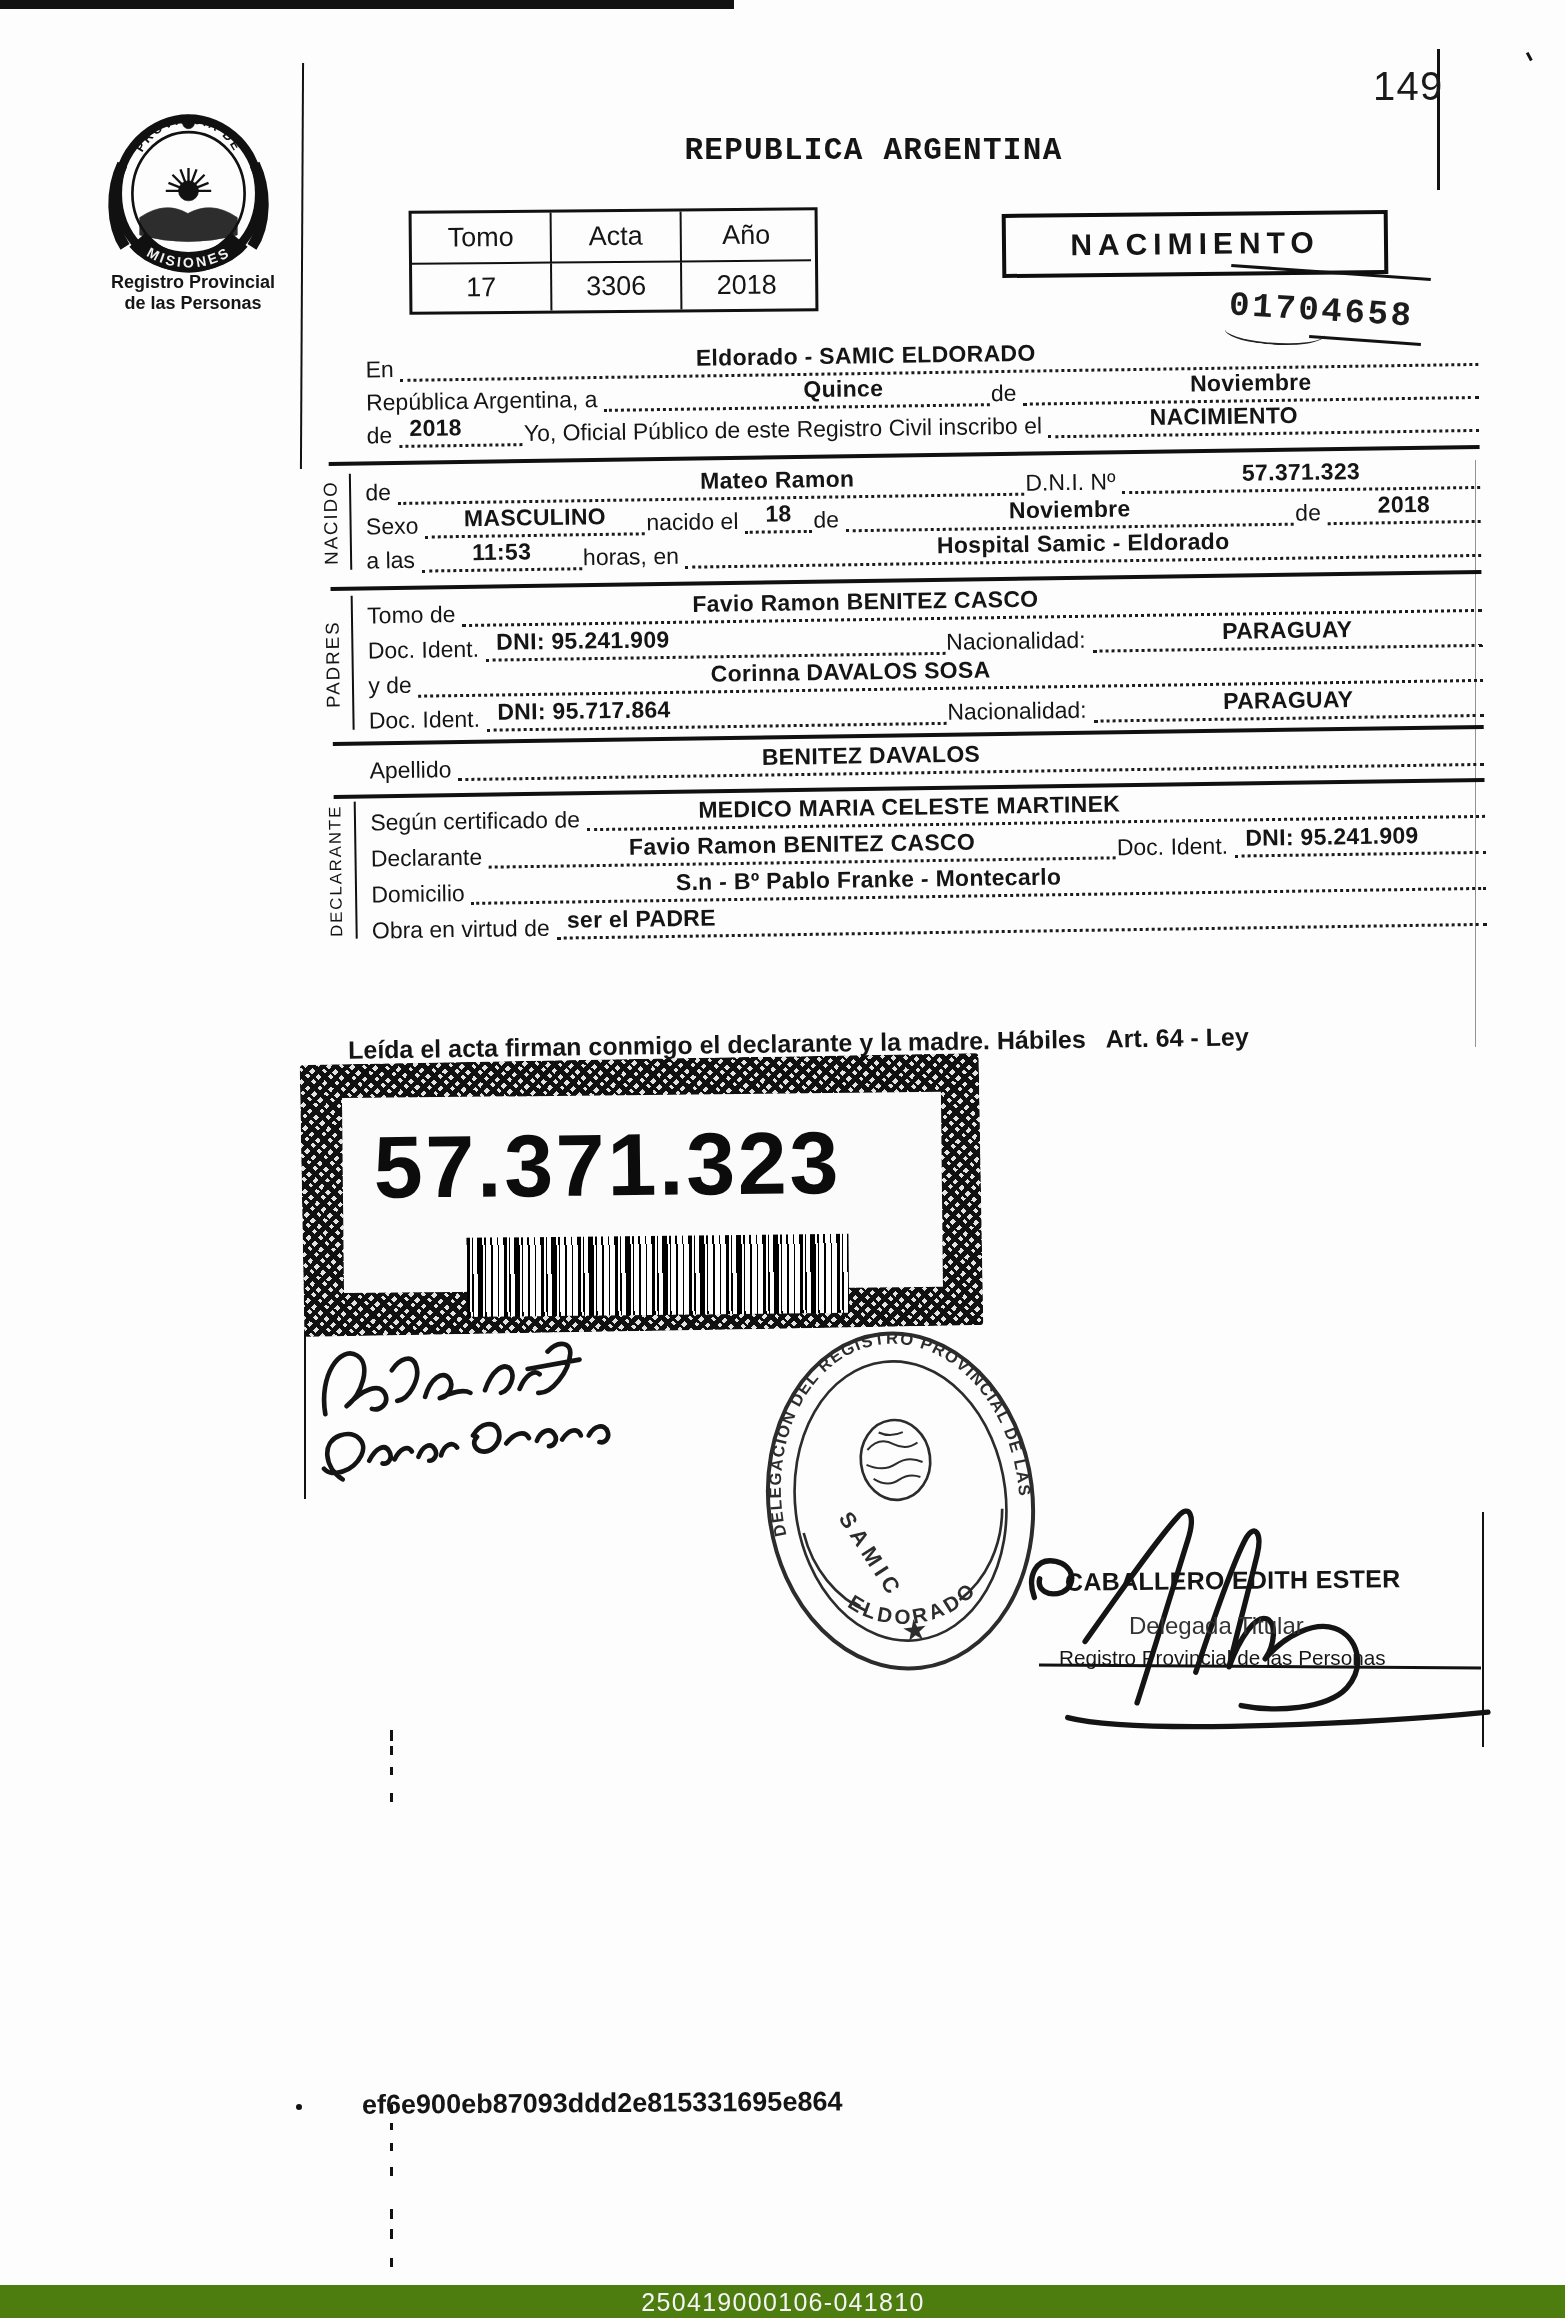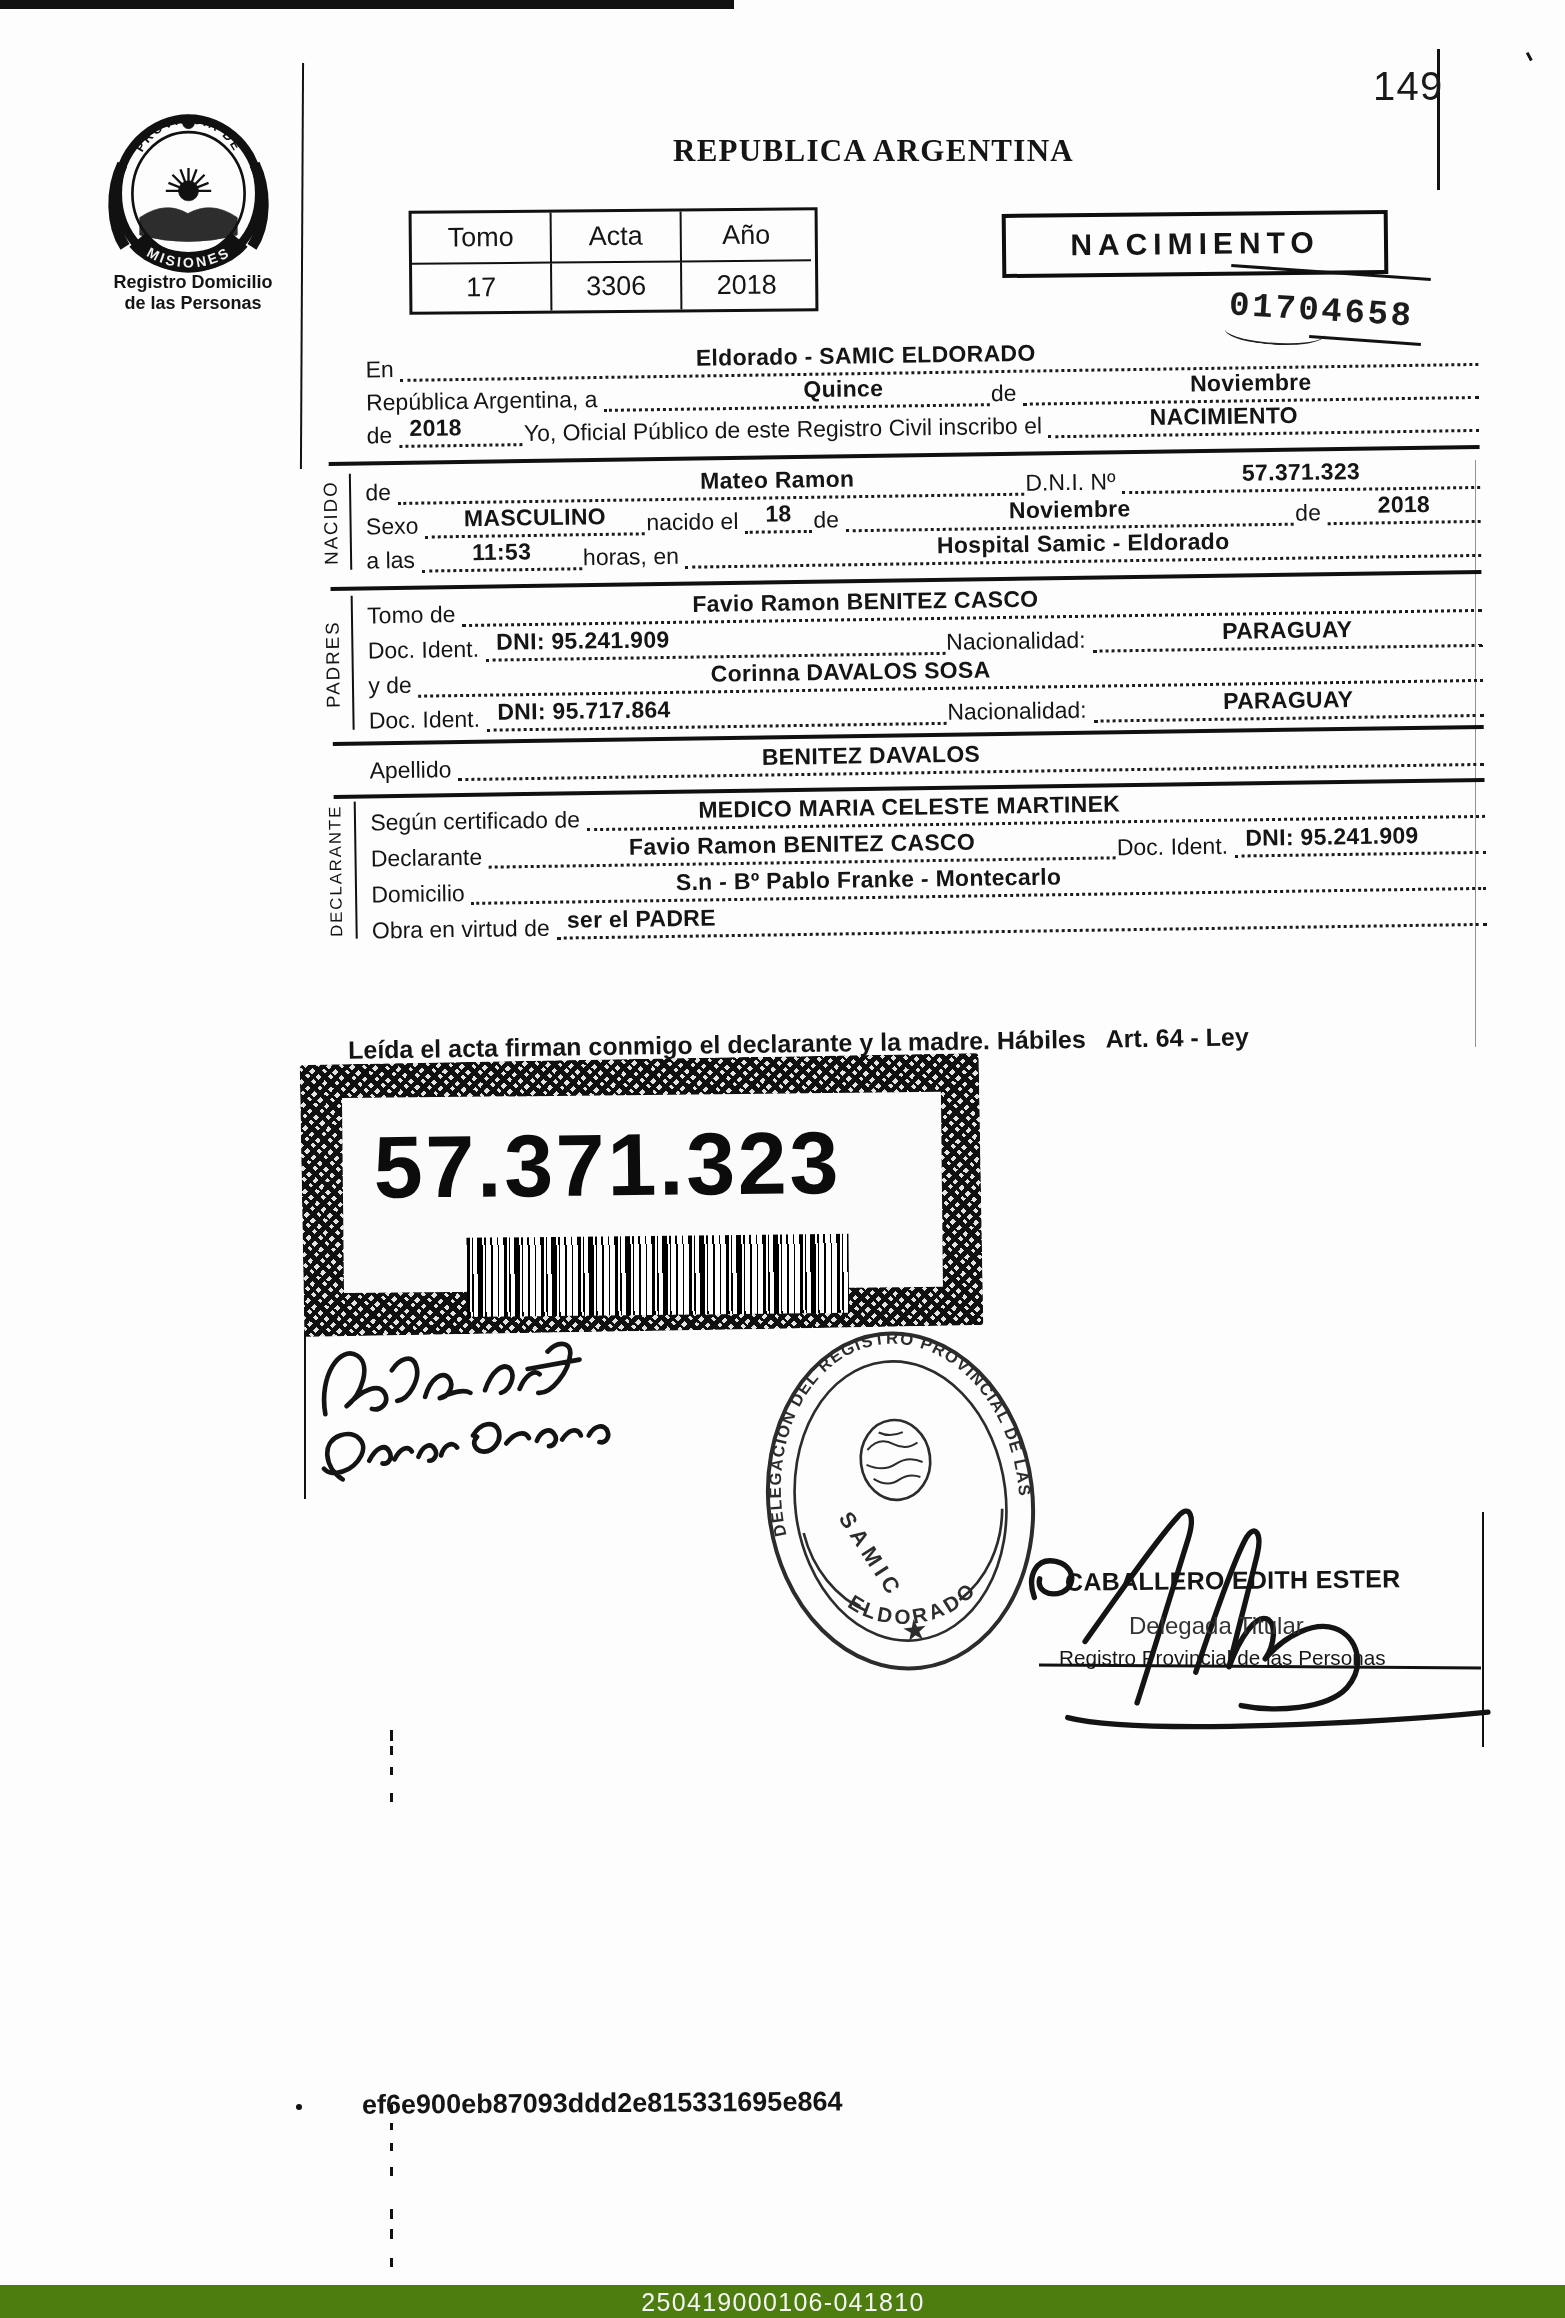--- a/index.html
+++ b/index.html
@@ -10,21 +10,21 @@
   
   #topbar{left:0;top:0;width:734px;height:8.7px;}
   #pagenum{left:1373px;top:64px;font-size:40px;letter-spacing:1.3px;color:#1a1a1a;}
   #pn-line{left:1437px;top:49px;width:2.7px;height:141px;}
   #pn-tick{left:1525px;top:55px;width:8.7px;height:2.7px;transform:rotate(62deg);}
   #fold-a{left:301px;top:63px;width:2px;height:406px;transform:rotate(.3deg);}
   #fold-b{left:1475px;top:460px;width:1.3px;height:587px;opacity:.45;}
   #fold-c{left:1482px;top:1512px;width:2px;height:235px;}
   #fold-f{left:304px;top:1329px;width:2px;height:170px;}
   #title{left:580px;top:133px;width:587px;text-align:center;
-         font-family:Liberation Serif, serif;font-weight:bold;font-size:31px;letter-spacing:1.3px;}
+         font-family:Liberation Mono, monospace;font-weight:bold;font-size:31px;letter-spacing:1.3px;}
   #seal-svg{left:105px;top:112px;}
   #org{left:93px;top:272px;width:200px;text-align:center;font-size:18px;font-weight:bold;line-height:21.3px;}
   
   #acta{left:409px;top:209px;width:403px;border:3.3px solid #111;transform:rotate(-.5deg);
         display:grid;grid-template-columns:140px 130px 129px;grid-template-rows:51px 47px;}
   #acta .c{display:flex;align-items:center;justify-content:center;font-size:27px;border-right:2.7px solid #111;}
   #acta .c:nth-child(3n){border-right:none;}
   #acta .hd{border-bottom:2.7px solid #111;}
   
   #nacbox{left:1002px;top:212px;width:378px;height:56px;border:4px solid #0e0e0e;transform:rotate(-.6deg);
@@ -106,21 +106,21 @@
     <path id="sealtop" d="M52,128 A 78,82 0 1 1 198,128" fill="none"></path>
     <text font-size="19" font-weight="bold" letter-spacing="3" fill="#111">
       <textPath href="#sealtop" startOffset="50%" text-anchor="middle">PROVINCIA DE</textPath>
     </text>
     <path id="sealbot" d="M48,192 A 92,72 0 0 0 202,192" fill="none" stroke="#101010" stroke-width="30"></path>
     <text font-size="21" font-weight="bold" letter-spacing="3" fill="#f2f2f2" dy="8">
       <textPath href="#sealbot" startOffset="50%" text-anchor="middle">MISIONES</textPath>
     </text>
   </svg>
   <div class="abs" id="org">
-    <div>Registro Domicilio</div>
+    <div>Registro Provincial</div>
     <div>de las Personas</div>
   </div>
 
   <div class="abs" id="title">REPUBLICA ARGENTINA</div>
 
   <div class="abs" id="acta">
     <div class="c hd">Tomo</div>
     <div class="c hd">Acta</div>
     <div class="c hd">Año</div>
     <div class="c">17</div>

